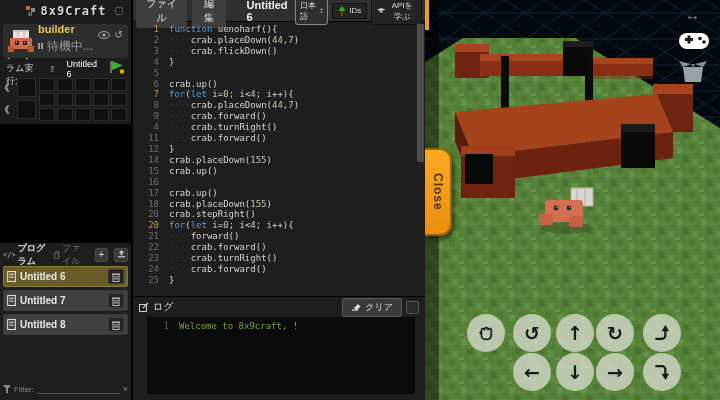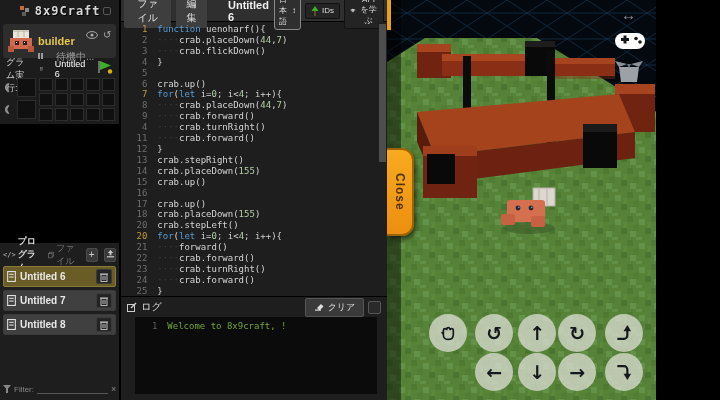--- a/index.html
+++ b/index.html
@@ -1,29 +1,29 @@
 <!DOCTYPE html>
 <html><head>
 <meta charset="utf-8">
 <style>
   * { margin:0; padding:0; box-sizing:border-box; }
   html,body { width:720px; height:400px; overflow:hidden; background:#000;
     font-family:"Liberation Sans", sans-serif; }
-  .app { position:relative; width:656px; height:400px; display:flex; }
+  .app { position:relative; width:720px; height:400px; display:flex; }
 
   
   .sidebar { width:133px; height:400px; background:#1c1c1c; border-right:2px solid #000;
     display:flex; flex-direction:column; color:#ccc; position:relative; }
   .logo-row { height:22px; display:flex; align-items:center; justify-content:center; gap:4px; position:relative; }
   .logo-text { font-family:"DejaVu Sans Mono", monospace; font-weight:bold; font-size:12px;
     color:#d6d6d6; letter-spacing:1px; text-shadow:1px 1px 0 #000; }
   .win-icon { position:absolute; right:8px; top:7px; width:8px; height:8px; border:1px solid #555; border-radius:2px; }
-  .robot-card { margin:2px 3px; background:#2d2d2d; border-radius:3px; padding:12px 5px; position:relative; height:34px; }
+  .robot-card { margin:2px 3px; background:#2d2d2d; border-radius:3px; padding:0 5px; position:relative; height:34px; }
   .robot-name { color:#e6c84d; font-weight:bold; font-size:11px; line-height:11px; }
-  .robot-status { color:#9a9a9a; font-size:10px; display:flex; gap:12px; margin-top:3px; }
+  .robot-status { color:#9a9a9a; font-size:12px; display:flex; gap:3px; margin-top:3px; }
   .pause-bars i { display:inline-block; width:2px; height:6px; background:#9a9a9a; margin-right:1px; }
   .card-icons { position:absolute; right:5px; top:5px; display:flex; gap:5px; align-items:center; color:#aaa; }
   .refresh-glyph { font-size:10px; color:#aaa; }
   .avatar { position:absolute; left:5px; top:4px; }
   .run-row { display:flex; align-items:center; gap:12px; font-size:9px; color:#cfcfcf; padding:3px 6px 2px 6px; height:16px; }
   .run-target { color:#fff; }
   .flag-btn { margin-left:auto; background:none; border:none; cursor:pointer; }
   .inventory { display:flex; gap:3px; padding:2px 4px 4px 4px; height:48px; }
   .inv-left { display:flex; flex-direction:column; gap:3px; }
   .inv-row { display:flex; align-items:center; gap:2px; }
@@ -313,27 +313,26 @@
           <div class="cl"><span class="ln">3</span><span class="lt"><span class="tk-w">····</span><span class="tk-p">crab.flickDown()</span></span></div>
           <div class="cl"><span class="ln">4</span><span class="lt"><span class="tk-p">}</span></span></div>
           <div class="cl"><span class="ln">5</span><span class="lt"><span class="tk-p"></span></span></div>
           <div class="cl"><span class="ln">6</span><span class="lt"><span class="tk-p">crab.up()</span></span></div>
           <div class="cl"><span class="ln gold">7</span><span class="lt"><span class="tk-kw">for</span><span class="tk-p">(</span><span class="tk-kw">let</span><span class="tk-p"> i=</span><span class="tk-n">0</span><span class="tk-p">; i&lt;</span><span class="tk-n">4</span><span class="tk-p">; i++){</span></span></div>
           <div class="cl"><span class="ln">8</span><span class="lt"><span class="tk-w">····</span><span class="tk-p">crab.placeDown(</span><span class="tk-n">44</span><span class="tk-p">,</span><span class="tk-n">7</span><span class="tk-p">)</span></span></div>
           <div class="cl"><span class="ln">9</span><span class="lt"><span class="tk-w">····</span><span class="tk-p">crab.forward()</span></span></div>
           <div class="cl"><span class="ln">4</span><span class="lt"><span class="tk-w">····</span><span class="tk-p">crab.turnRight()</span></span></div>
           <div class="cl"><span class="ln">11</span><span class="lt"><span class="tk-w">····</span><span class="tk-p">crab.forward()</span></span></div>
           <div class="cl"><span class="ln">12</span><span class="lt"><span class="tk-p">}</span></span></div>
-          <div class="cl"><span class="ln">13</span><span class="lt"><span class="tk-p">crab.stepRight()</span></span></div>
           <div class="cl"><span class="ln">14</span><span class="lt"><span class="tk-p">crab.placeDown(</span><span class="tk-n">155</span><span class="tk-p">)</span></span></div>
           <div class="cl"><span class="ln">15</span><span class="lt"><span class="tk-p">crab.up()</span></span></div>
           <div class="cl"><span class="ln">16</span></div>
           <div class="cl"><span class="ln">17</span><span class="lt"><span class="tk-p">crab.up()</span></span></div>
           <div class="cl"><span class="ln">18</span><span class="lt"><span class="tk-p">crab.placeDown(</span><span class="tk-n">155</span><span class="tk-p">)</span></span></div>
-          <div class="cl"><span class="ln">20</span><span class="lt"><span class="tk-p">crab.stepLeft()</span></span></div>
+          <div class="cl"><span class="ln">20</span><span class="lt"><span class="tk-p">crab.stepRight()</span></span></div>
           <div class="cl"><span class="ln gold">20</span><span class="lt"><span class="tk-kw">for</span><span class="tk-p">(</span><span class="tk-kw">let</span><span class="tk-p"> i=</span><span class="tk-n">0</span><span class="tk-p">; i&lt;</span><span class="tk-n">4</span><span class="tk-p">; i++){</span></span></div>
           <div class="cl"><span class="ln">21</span><span class="lt"><span class="tk-w">····</span><span class="tk-p">forward()</span></span></div>
           <div class="cl"><span class="ln">22</span><span class="lt"><span class="tk-w">····</span><span class="tk-p">crab.forward()</span></span></div>
           <div class="cl"><span class="ln">23</span><span class="lt"><span class="tk-w">····</span><span class="tk-p">crab.turnRight()</span></span></div>
           <div class="cl"><span class="ln">24</span><span class="lt"><span class="tk-w">····</span><span class="tk-p">crab.forward()</span></span></div>
           <div class="cl"><span class="ln">25</span><span class="lt"><span class="tk-p">}</span></span></div>
         </div>
       <div class="scrollbar">
         <div class="scroll-thumb"></div>
       </div>

